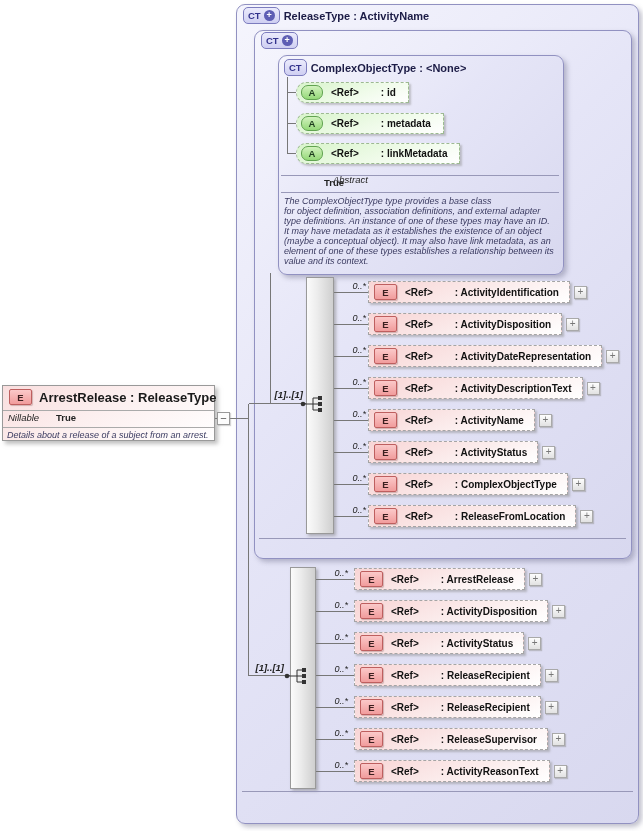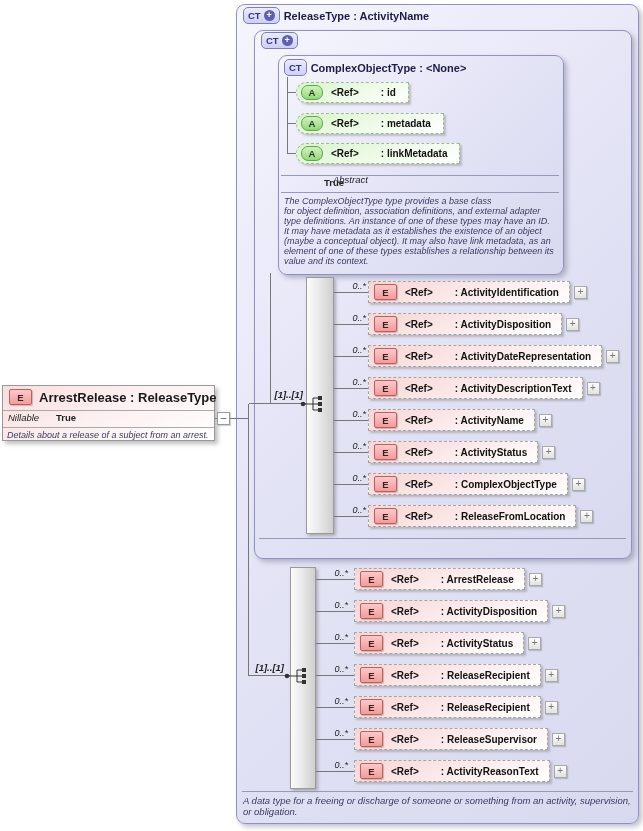--- a/index.html
+++ b/index.html
@@ -300,22 +300,20 @@
   <div class="erow" style="left:354px;top:760px;">
     <div class="ebox">
       <span class="ebadge">E</span>
       <span class="ref">&lt;Ref&gt;</span>
       <span class="ename">: ActivityReasonText</span>
     </div>
     <div class="plusbtn">+</div>
   </div>
 
   <div class="sep" style="left:242px;top:791px;width:391px;"></div>
-  <div class="ftr" style="left:243px;top:795px;width:388px;">A data type for a freeing or discharge of someone or something from an activity, supervision,
-or obligation.</div>
 
   <div class="leftbox"></div>
   <div class="hdr2" style="left:9px;top:389px;">
     <span class="ebadge">E</span>
     <span class="title2">ArrestRelease : ReleaseType</span>
   </div>
   <div class="lsep" style="left:3px;top:410px;width:211px;"></div>
   <span class="propl" style="left:8px;top:412px;">Nillable</span>
   <span class="propv" style="left:56px;top:412px;">True</span>
   <div class="lsep" style="left:3px;top:427px;width:211px;"></div>

